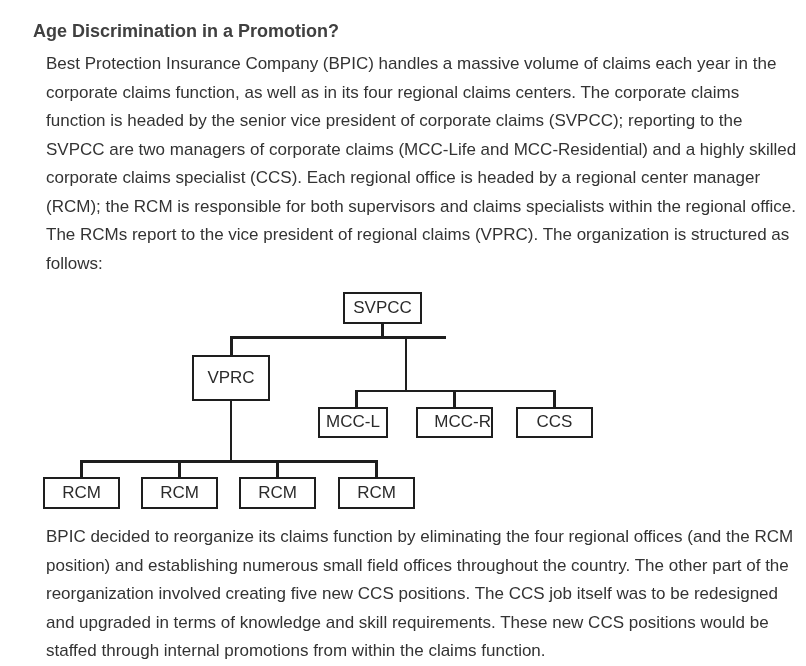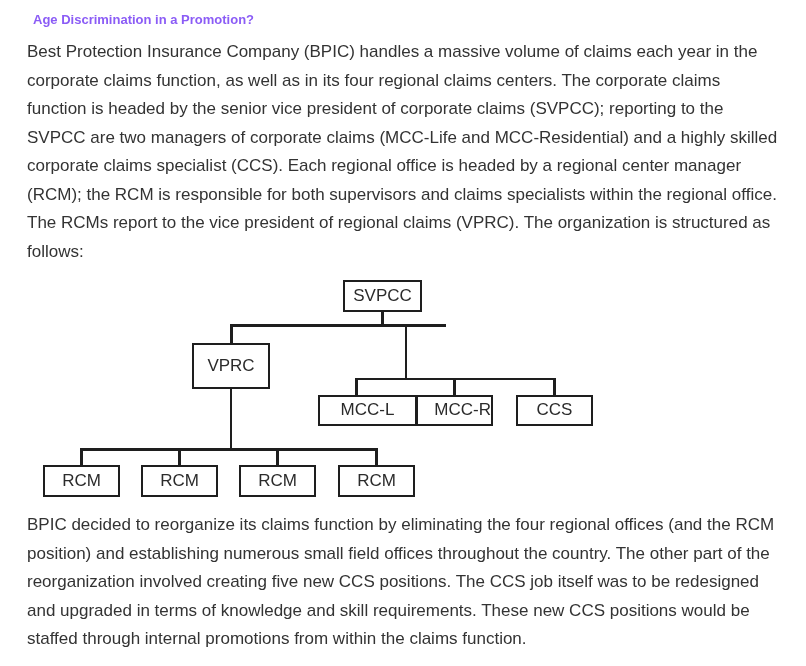--- a/index.html
+++ b/index.html
@@ -6,28 +6,28 @@
   html, body { margin: 0; padding: 0; background: #ffffff; }
   .page {
     position: relative;
     width: 806px;
     height: 666px;
     overflow: hidden;
     background: #ffffff;
     font-family: "Liberation Sans", "DejaVu Sans", sans-serif;
   }
   .doc-title {
-    margin: 8px 16px 7px 33px;
-    font-size: 13px;
+    margin: 20px 16px 7px 33px;
+    font-size: 18px;
     line-height: 23px;
     font-weight: bold;
-    color: #8b5cf6;
+    color: #404040;
   }
   .body-text {
-    margin: 0 16px 0 27px;
+    margin: 0 16px 0 46px;
     width: 757px;
     font-size: 17px;
     line-height: 28.5px;
     color: #333333;
   }
   .org-chart {
     position: relative;
     height: 217px;
     margin: 14px 0;
   }
@@ -73,21 +73,21 @@
     <div class="cline" style="left:178.25px; top:168px; width:2.5px; height:18px;"></div>
     <div class="cline" style="left:276.25px; top:168px; width:2.5px; height:18px;"></div>
     <div class="cline" style="left:375.25px; top:168px; width:2.5px; height:18px;"></div>
 
     <div class="node" style="left:343px; top:0px; width:79px; height:32px;">
       <span>SVPCC</span>
     </div>
     <div class="node" style="left:192px; top:63px; width:78px; height:46px;">
       <span>VPRC</span>
     </div>
-    <div class="node" style="left:318px; top:114.5px; width:99px; height:31px;">
+    <div class="node" style="left:318px; top:114.5px; width:70px; height:31px;">
       <span>MCC-L</span>
     </div>
     <div class="node" style="left:416px; top:114.5px; width:77px; height:31px;justify-content:flex-end;">
       <span>MCC-R</span>
     </div>
     <div class="node" style="left:516px; top:114.5px; width:77px; height:31px;text-align:center;">
       <span>CCS</span>
     </div>
     <div class="node" style="left:43px; top:185px; width:77px; height:32px;">
       <span>RCM</span>

